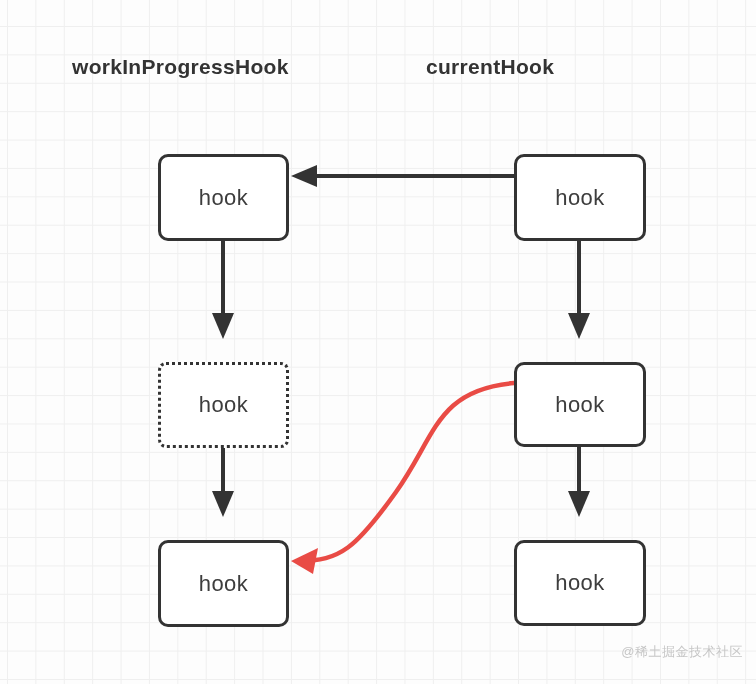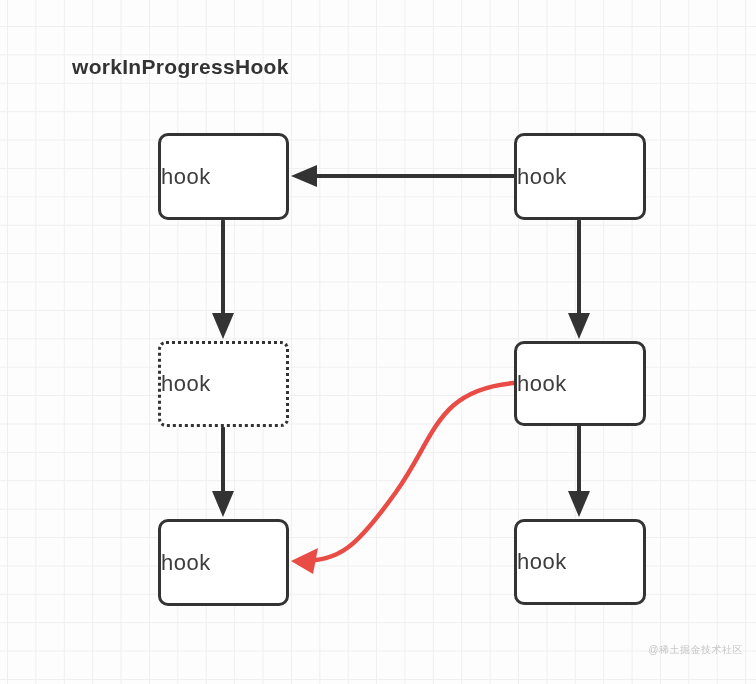--- a/index.html
+++ b/index.html
@@ -65,39 +65,40 @@
 
   .hook-box {
     position: absolute;
     width: 131px;
     height: 87px;
     background: var(--box-fill);
     border: 3.5px solid var(--stroke-dark);
     border-radius: 10px;
     display: flex;
     align-items: center;
-    justify-content: flex-start;
+    justify-content: center;
     font-size: 22px;
     color: var(--text-dark);
     letter-spacing: 0.5px;
+    margin-top: 21px;
   }
   .hook-box.dotted { border-style: dotted; border-width: 3px; border-radius: 8px; }
 
   .b-wip1 { left: 158px; top: 133px; }
   .b-wip2 { left: 158px; top: 341px; height: 86px; }
   .b-wip3 { left: 158px; top: 519px; }
   .b-cur1 { left: 514px; top: 133px; width: 132px; }
   .b-cur2 { left: 514px; top: 341px; width: 132px; height: 85px; }
   .b-cur3 { left: 514px; top: 519px; width: 132px; height: 86px; }
 
   .watermark {
     position: absolute;
     right: 13px;
     top: 643px;
-    font-size: 10px;
+    font-size: 13px;
     color: var(--watermark-gray);
     letter-spacing: 0.5px;
   }
 </style>
 </head>
 <body>
 
 <div class="canvas">
 
   <svg class="edges-layer" viewBox="0 0 756 684" aria-hidden="true">
@@ -127,20 +128,21 @@
       <polygon class="edge-head" points="579,517 568,491 590,491"></polygon>
     </g>
 
     <g>
       <path class="edge-line-red" d="M 514 383 C 436 390 436 436 396 492 S 340 561 299 561"></path>
       <polygon class="edge-head-red" points="291,561 318,548 313,574"></polygon>
     </g>
   </svg>
 
   <div class="col-title t-left">workInProgressHook</div>
+  <div class="col-title t-right">currentHook</div>
 
   <div class="hook-box b-wip1">
     <span>hook</span>
   </div>
   <div class="hook-box dotted b-wip2">
     <span>hook</span>
   </div>
   <div class="hook-box b-wip3">
     <span>hook</span>
   </div>

